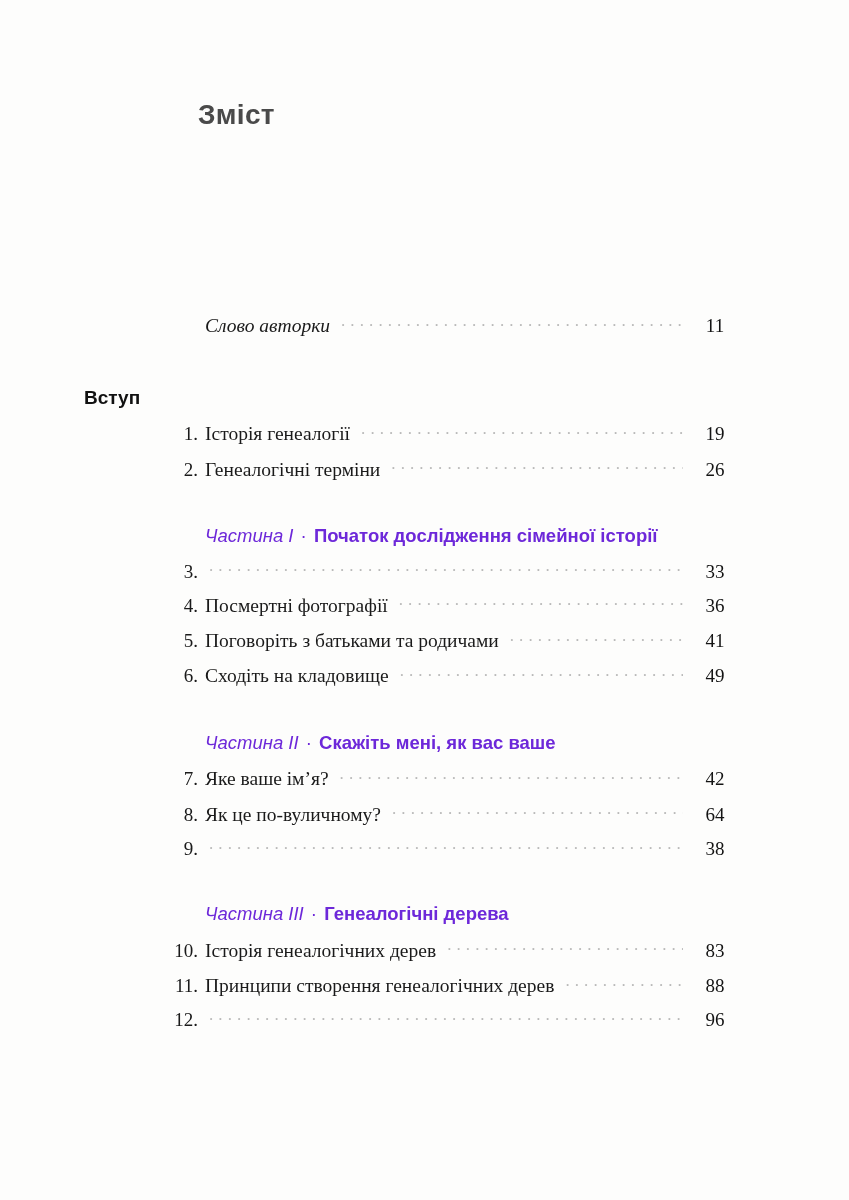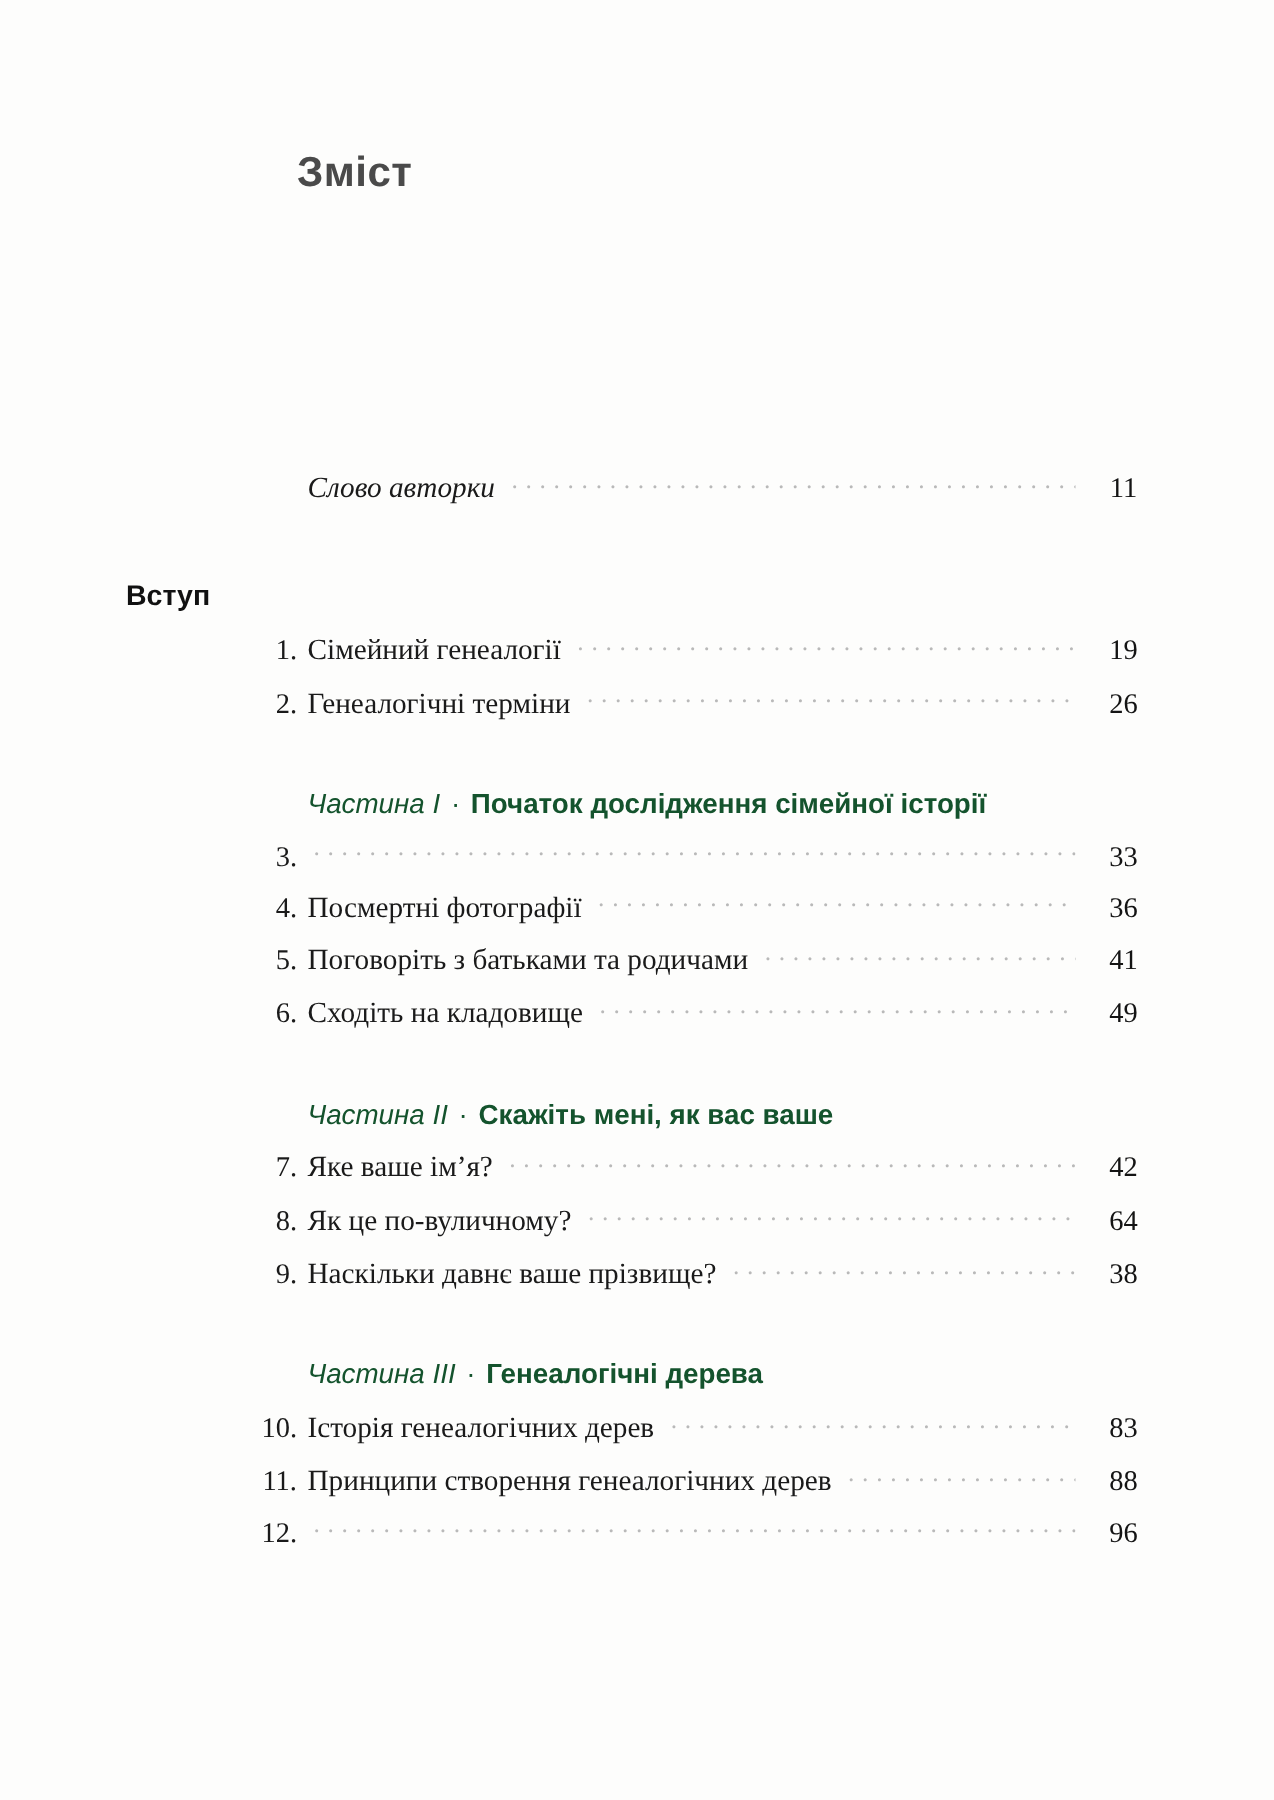--- a/index.html
+++ b/index.html
@@ -41,21 +41,21 @@
     top: 314px;
     width: 849px;
   }
 
   
   .row {
     position: relative;
     display: flex;
     align-items: baseline;
     padding-left: 165px;
-    padding-right: 77px;
+    padding-right: 111px;
     box-sizing: border-box;
     width: 849px;
   }
 
   
   .num {
     flex: 0 0 33px;
     width: 33px;
     text-align: right;
     font-size: 19px;
@@ -122,21 +122,21 @@
     line-height: 1.32;
   }
 
   
   .part-head {
     padding-left: 205px;
     padding-right: 120px;
     font-family: "Liberation Sans", "DejaVu Sans", sans-serif;
     font-size: 18.5px;
     line-height: 1.38;
-    color: #14532d;
+    color: #6d28d9;
     max-width: 520px;
   }
   .part-head .part-label {
     font-style: italic;
     font-weight: normal;
   }
   .part-head .part-sep {
     font-weight: normal;
     padding: 0 2px;
   }
@@ -163,21 +163,21 @@
         <span class="num"></span>
         <span class="label">Слово авторки</span>
         <span class="leader"></span>
         <span class="pageno">11</span>
       </div>
       <div class="gap-after-frontmatter"></div>
       <div class="section-head">Вступ</div>
       <div class="gap-head-to-rows"></div>
       <div class="row">
         <span class="num">1.</span>
-        <span class="label">Сімейний генеалогії</span>
+        <span class="label">Історія генеалогії</span>
         <span class="leader"></span>
         <span class="pageno">19</span>
       </div>
       <div class="row">
         <span class="num">2.</span>
         <span class="label">Генеалогічні терміни</span>
         <span class="leader"></span>
         <span class="pageno">26</span>
       </div>
       <div class="gap-before-part"></div>
@@ -216,21 +216,20 @@
         <span class="pageno">42</span>
       </div>
       <div class="row">
         <span class="num">8.</span>
         <span class="label">Як це по-вуличному?</span>
         <span class="leader"></span>
         <span class="pageno">64</span>
       </div>
       <div class="row">
         <span class="num">9.</span>
-        <span class="label">Наскільки давнє ваше прізвище?</span>
         <span class="leader"></span>
         <span class="pageno">38</span>
       </div>
       <div class="gap-before-part"></div>
       <div class="part-head"><span class="part-label">Частина III</span><span class="part-sep"> · </span><span class="part-title">Генеалогічні дерева</span></div>
       <div class="gap-head-to-rows"></div>
       <div class="row">
         <span class="num">10.</span>
         <span class="label">Історія генеалогічних дерев</span>
         <span class="leader"></span>

